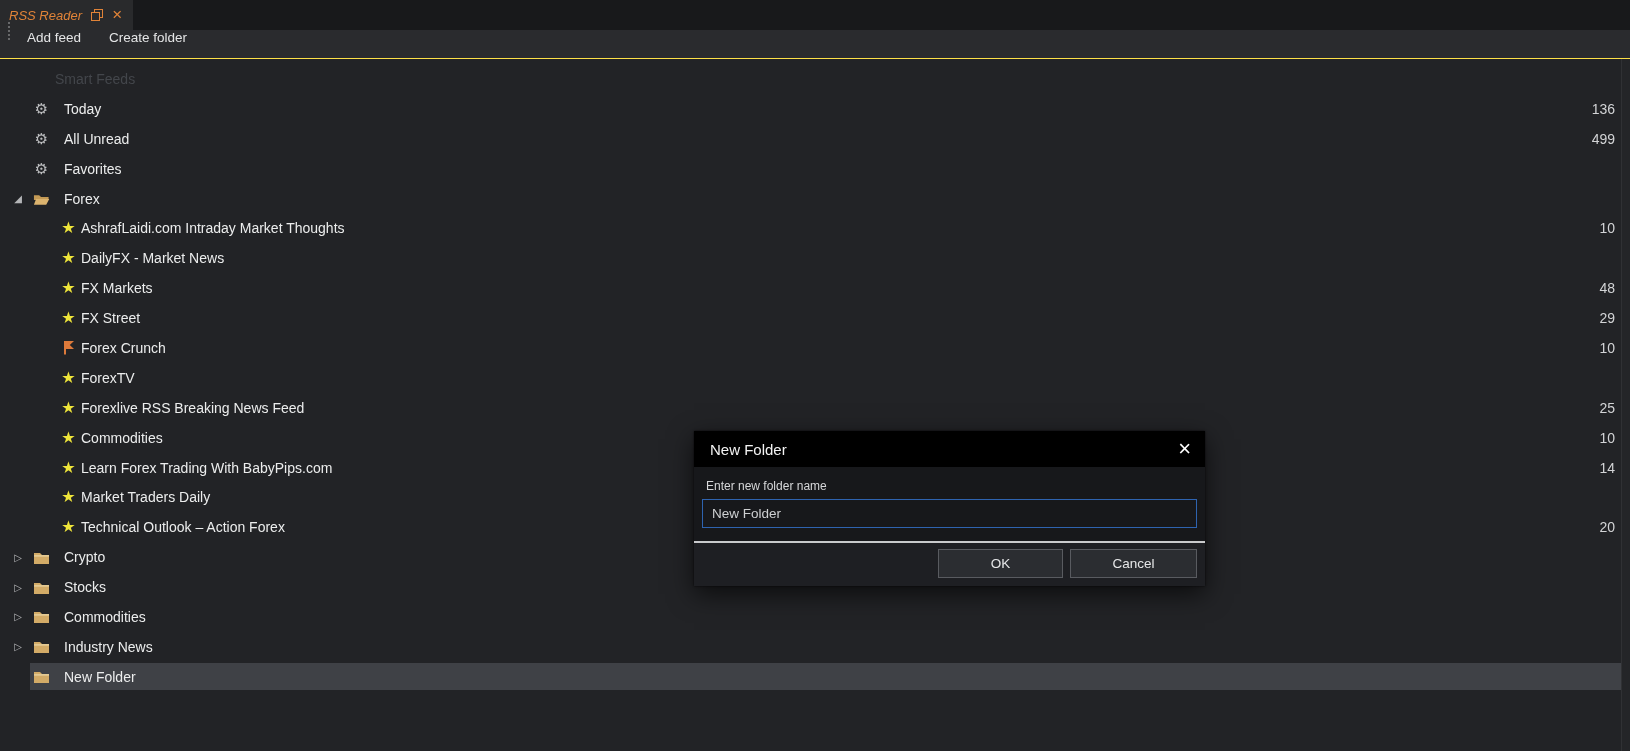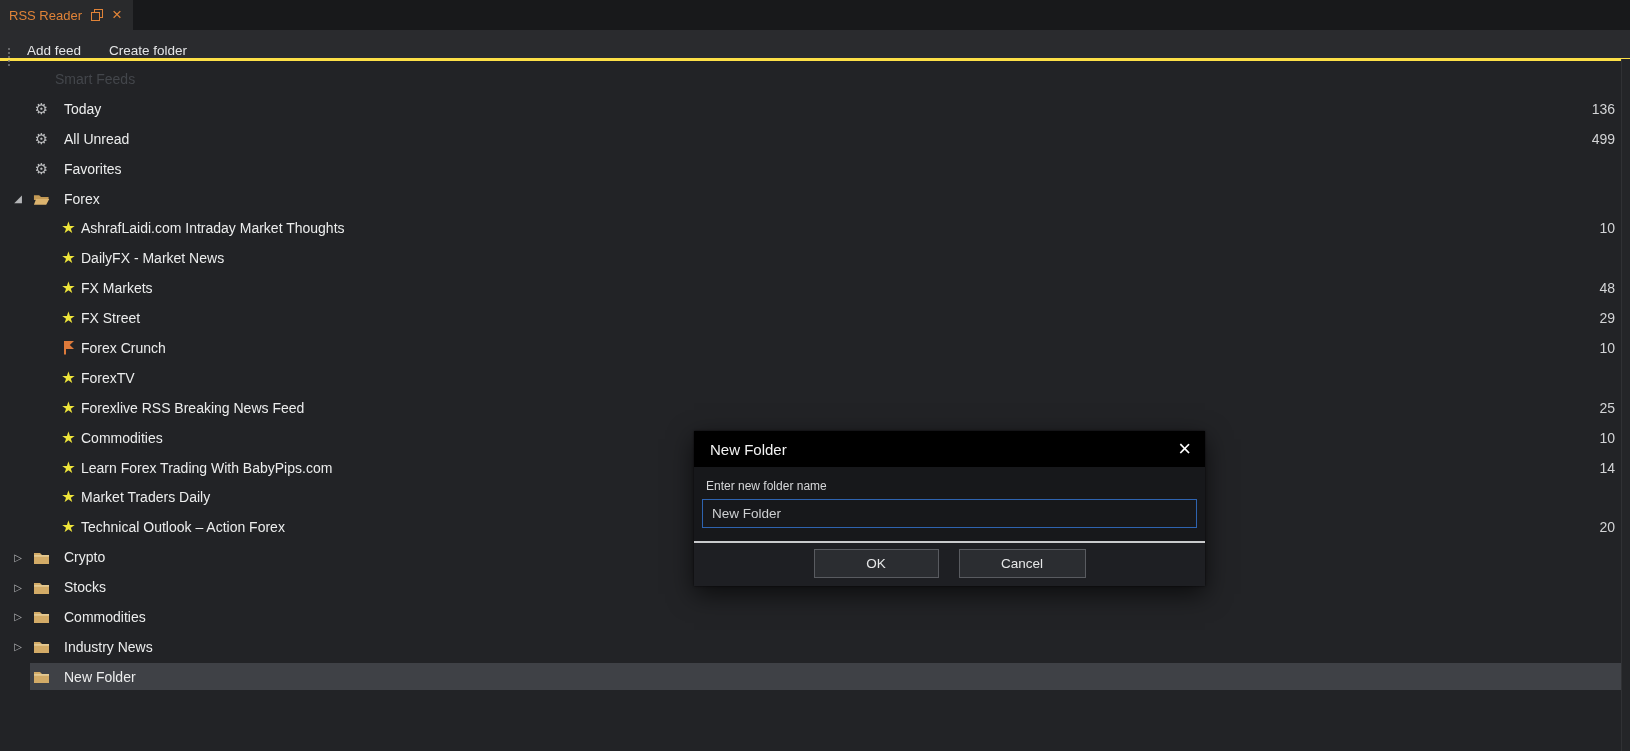--- a/index.html
+++ b/index.html
@@ -5,33 +5,33 @@
   html,body{margin:0;padding:0;}
   body{
     width:1630px;height:751px;overflow:hidden;
     background:#222326;
     font-family:"Liberation Sans","DejaVu Sans",sans-serif;
     -webkit-font-smoothing:antialiased;
   }
   .app{position:relative;width:1630px;height:751px;overflow:hidden;}
 
   
-  .tabbar{height:30px;background:#18191b;display:flex;align-items:stretch;}
+  .tabbar{height:30px;background:#18191b;display:flex;align-items:stretch;font-style:italic;}
   .tab{
     display:flex;align-items:center;gap:9px;
     background:#292a2c;padding:0 11px 0 9px;max-width:170px;
   }
   .tab-title{color:var(--accent);font-size:13px;white-space:nowrap;}
   .tab-restore{display:flex;align-items:center;}
   .tab-close{color:var(--accent);font-size:17px;line-height:1;margin-top:-2px;cursor:default;}
 
   
   .toolbar{
-    height:28px;background:#2a2b2e;display:flex;align-items:flex-end;
-    border-bottom:3px solid #fde047;
+    height:28px;background:#2a2b2e;display:flex;align-items:flex-start;
+    border-bottom:1px solid #fde047;
   }
   .grip{width:2px;height:2px;border-radius:50%;background:#7e7f81;margin:0 0 0 8px;
         box-shadow:0 -8px 0 #7e7f81,0 -4px 0 #7e7f81,0 4px 0 #7e7f81,0 8px 0 #7e7f81;}
   .tb-item{color:#e4e5e6;font-size:13.5px;margin-left:17px;cursor:default;white-space:nowrap;}
   .tb-item + .tb-item{margin-left:28px;}
 
   
   .tree{position:absolute;top:59px;left:0;right:0;bottom:0;padding-top:5px;}
   .row{position:relative;height:29.9px;display:flex;align-items:center;font-size:14px;}
   .row .chev{width:14px;margin-left:11px;font-size:10px;color:#b4b5b7;display:flex;
@@ -64,22 +64,22 @@
   .dlg-title-text{color:#f3f3f3;font-size:15px;}
   .dlg-close{margin-left:auto;color:#fff;font-size:22px;line-height:1;cursor:default;padding:0 2px;}
   .dlg-body{background:#17181b;padding:8px 8px 13px 8px;}
   .dlg-label{color:#d6d7d9;font-size:12px;margin:4px 0 6px 4px;}
   .dlg-input{
     box-sizing:border-box;display:block;width:100%;height:29px;
     background:#17181b;border:1px solid var(--input-border);
     color:#ced0d2;font-size:13.5px;font-family:inherit;padding:0 9px;outline:none;
   }
   .dlg-sep{height:2px;background:#c9cacc;}
-  .dlg-footer{background:#1e1f23;height:43px;display:flex;justify-content:center;
-              gap:20px;padding:6px 8px 0 8px;box-sizing:border-box;}
+  .dlg-footer{background:#1e1f23;height:43px;display:flex;justify-content:flex-end;
+              gap:7px;padding:6px 8px 0 8px;box-sizing:border-box;}
   .dlg-btn{
     height:29px;background:#2b2d31;border:1px solid #595b60;color:#e6e7e8;
     font-size:13.5px;font-family:inherit;cursor:default;
   }
   .btn-ok{width:125px;}
   .btn-cancel{width:127px;}
 </style>
 </head>
 <body>
 

